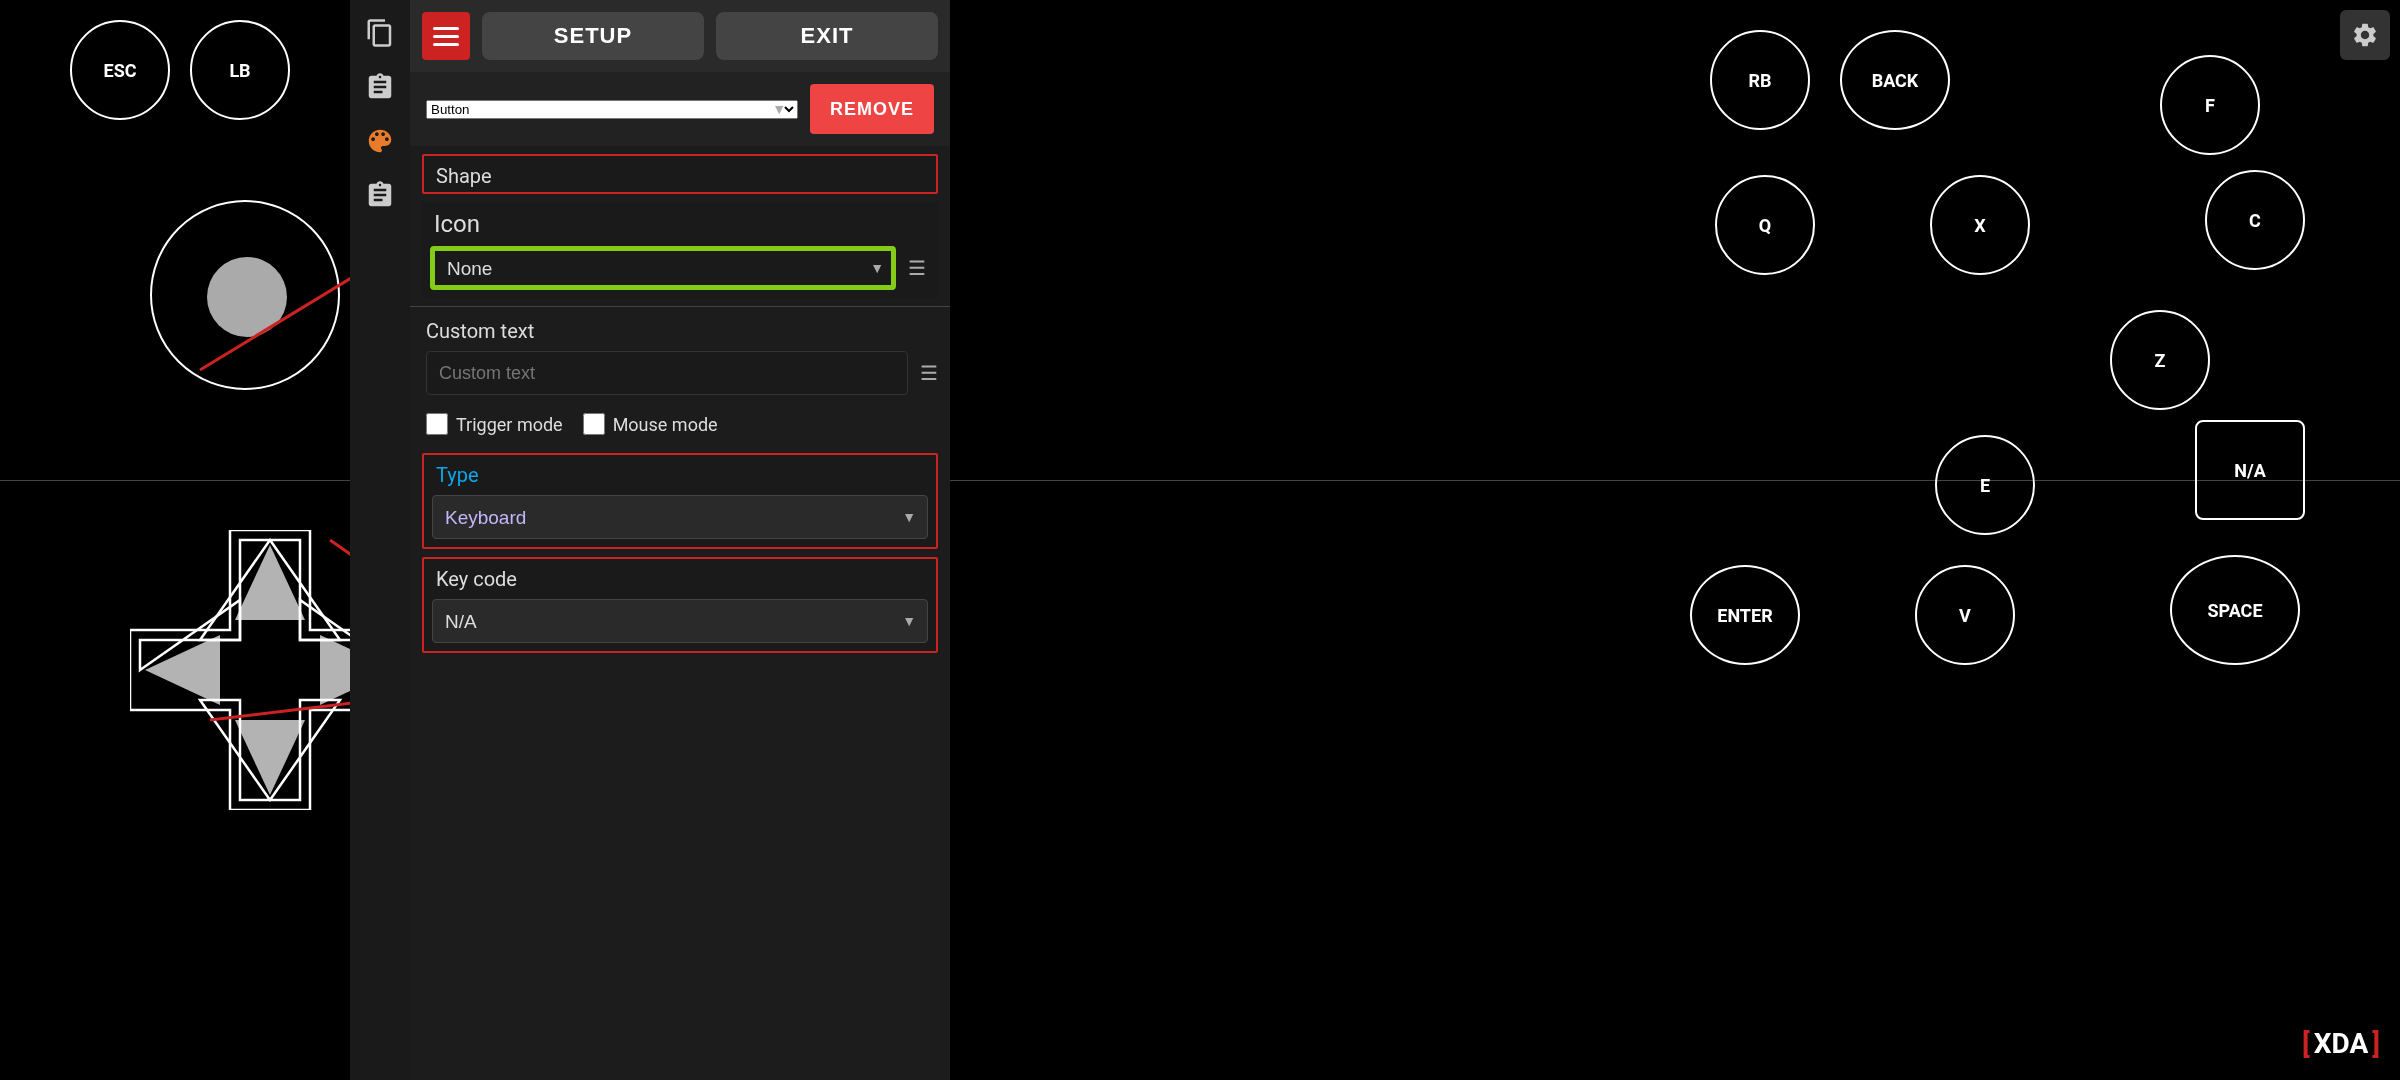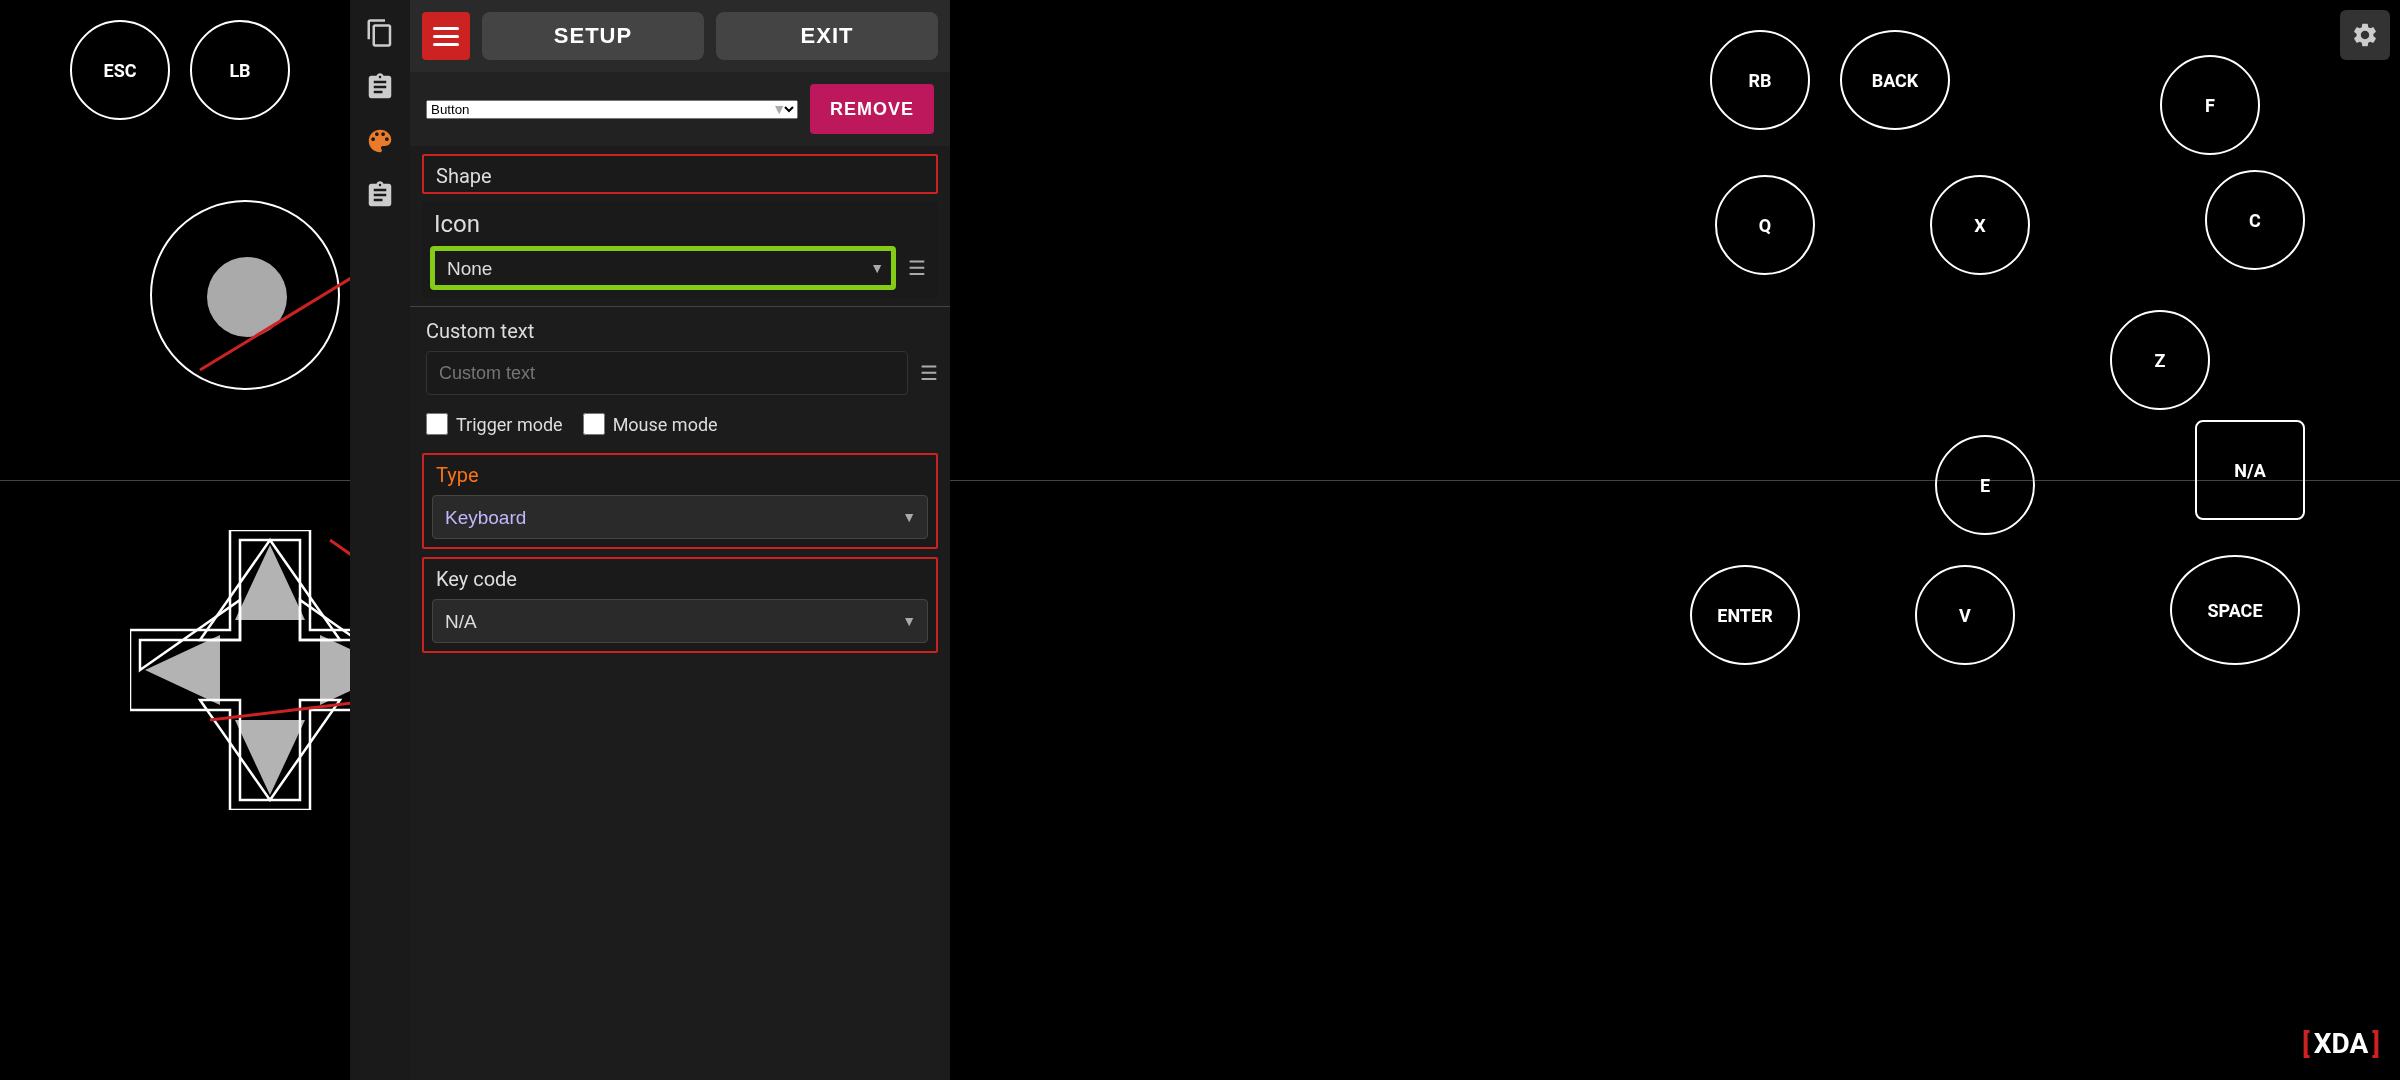--- a/index.html
+++ b/index.html
@@ -99,21 +99,21 @@
     .dropdown-row {
       display: flex;
       align-items: center;
       padding: 12px 16px;
       gap: 12px;
       background: #222;
     }
     .remove-btn {
       height: 50px;
       padding: 0 20px;
-      background: #be185d;
+      background: #ef4444;
       border: none;
       border-radius: 4px;
       color: #fff;
       font-size: 18px;
       font-weight: bold;
       cursor: pointer;
       letter-spacing: 1px;
     }
 
     
@@ -235,21 +235,21 @@
 
     
     .type-section {
       border: 2px solid #cc2222;
       margin: 8px 12px;
       border-radius: 2px;
       background: #1a1a1a;
     }
     .type-label {
       padding: 8px 12px 4px 12px;
-      color: #f97316;
+      color: #0ea5e9;
       font-size: 20px;
     }
     .type-dropdown-row {
       display: flex;
       align-items: center;
       padding: 4px 8px 8px 8px;
       gap: 8px;
     }
     .type-dropdown-row select {
       flex: 1;

